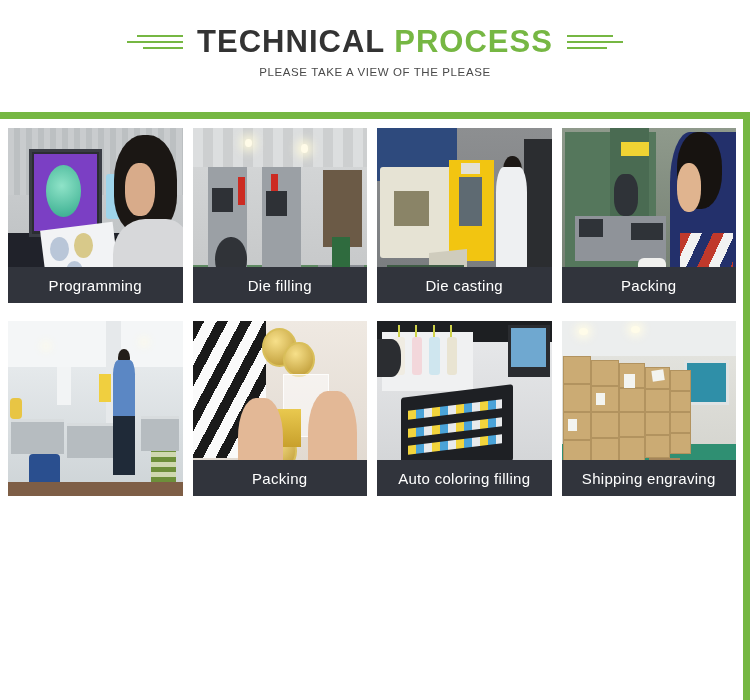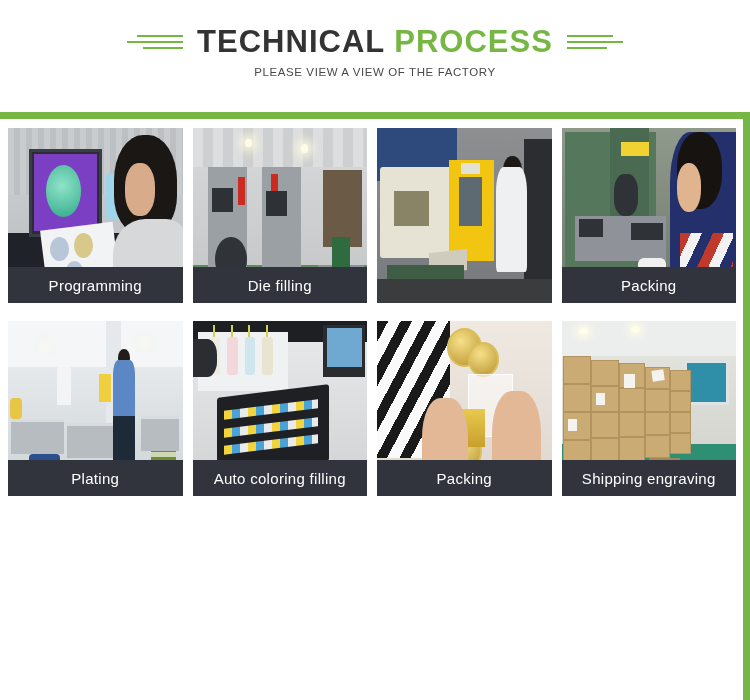--- a/index.html
+++ b/index.html
@@ -211,21 +211,21 @@
       <div class="title">
         <span class="dark">TECHNICAL</span>
         <span class="green">PROCESS</span>
       </div>
       <span class="deco right">
         <span></span>
           <span></span>
           <span></span>
       </span>
     </div>
-    <div class="subtitle">PLEASE VIEW A VIEW OF THE FACTORY</div>
+    <div class="subtitle">PLEASE TAKE A VIEW OF THE PLEASE</div>
     <div class="divider"></div>
   </div>
   <div class="right-rail"></div>
 
   <div class="grid">
 
     <div class="card">
       <div class="photo">
         <div class="sc p1">
           <div class="o wall"></div>
@@ -280,20 +280,21 @@
           <div class="o yel"></div>
             <div class="o ywin"></div>
             <div class="o ysign"></div>
           <div class="o ctrl"></div>
           <div class="o head4"></div>
             <div class="o man4"></div>
           <div class="o grn4"></div>
             <div class="o floor4"></div>
         </div>
       </div>
+      <div class="caption">Die casting</div>
     </div>
 
     <div class="card">
       <div class="photo">
         <div class="sc p5">
           <div class="o red5"></div>
           <div class="o gm"></div>
             <div class="o gm2"></div>
           <div class="o yelb"></div>
           <div class="o blk" style="left:30%;top:26%;width:14%;height:24%;border-radius:40%;"></div>
@@ -324,21 +325,36 @@
             <div class="o tank t2"></div>
             <div class="o tank t3"></div>
           <div class="o m6h"></div>
             <div class="o man6 m6a"></div>
             <div class="o m6l"></div>
           <div class="o glv"></div>
           <div class="o bluebin"></div>
           <div class="o floor6"></div>
         </div>
       </div>
-      <div class="caption">Plating</div>
+    </div>
+
+    <div class="card">
+      <div class="photo">
+        <div class="sc p8">
+          <div class="o rib"></div>
+          <div class="o med" style="left:40%;top:4%;width:20%;height:22%;"></div>
+          <div class="o med" style="left:52%;top:12%;width:18%;height:20%;"></div>
+          <div class="o bag"></div>
+          <div class="o med" style="left:40%;top:62%;width:20%;height:24%;"></div>
+          <div class="o goldbox"></div>
+          <div class="o hand h1"></div>
+            <div class="o hand h2"></div>
+        </div>
+      </div>
+      <div class="caption">Packing</div>
     </div>
 
     <div class="card">
       <div class="photo">
         <div class="sc p7">
           <div class="o top7"></div>
           <div class="o mon7"></div>
             <div class="o scr7"></div>
           <div class="o rig"></div>
           <div class="o tube" style="left:12%;"></div>
@@ -351,36 +367,20 @@
           <div class="o bot" style="left:40%;background:#e9e4d2;"></div>
           <div class="o arm"></div>
           <div class="o base7"></div>
           <div class="o tray7"></div>
           <div class="o row7" style="top:48%;"></div>
           <div class="o row7" style="top:58%;"></div>
           <div class="o row7" style="top:68%;"></div>
         </div>
       </div>
       <div class="caption">Auto coloring filling</div>
-    </div>
-
-    <div class="card">
-      <div class="photo">
-        <div class="sc p8">
-          <div class="o rib"></div>
-          <div class="o med" style="left:40%;top:4%;width:20%;height:22%;"></div>
-          <div class="o med" style="left:52%;top:12%;width:18%;height:20%;"></div>
-          <div class="o bag"></div>
-          <div class="o med" style="left:40%;top:62%;width:20%;height:24%;"></div>
-          <div class="o goldbox"></div>
-          <div class="o hand h1"></div>
-            <div class="o hand h2"></div>
-        </div>
-      </div>
-      <div class="caption">Packing</div>
     </div>
 
     <div class="card">
       <div class="photo">
         <div class="sc p9">
           <div class="o ceil9"></div>
           <div class="o lamp9" style="left:10%;"></div>
           <div class="o lamp9" style="left:40%;top:3%;"></div>
           <div class="o win9"></div>
           <div class="o floor9"></div>

